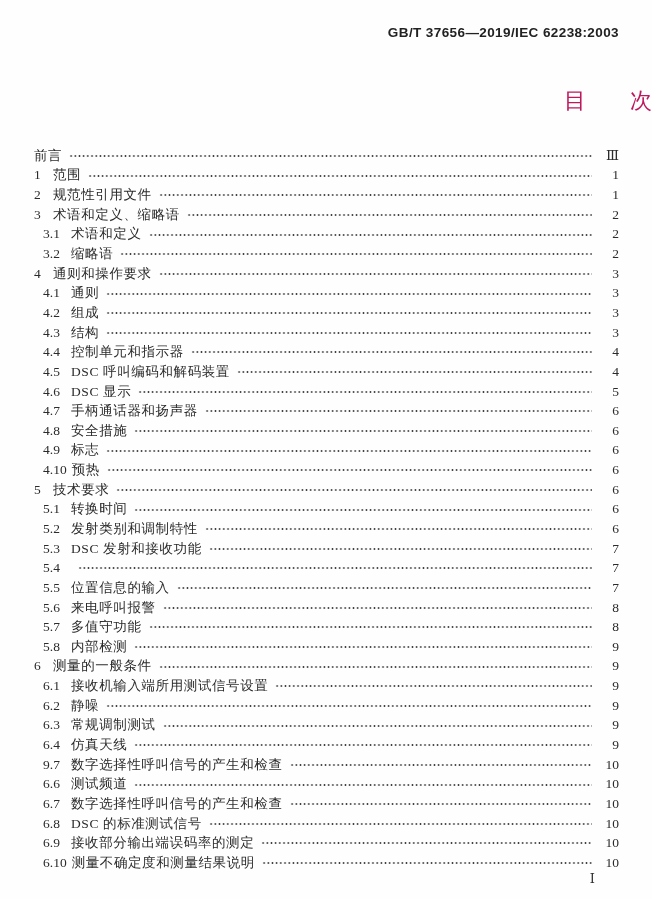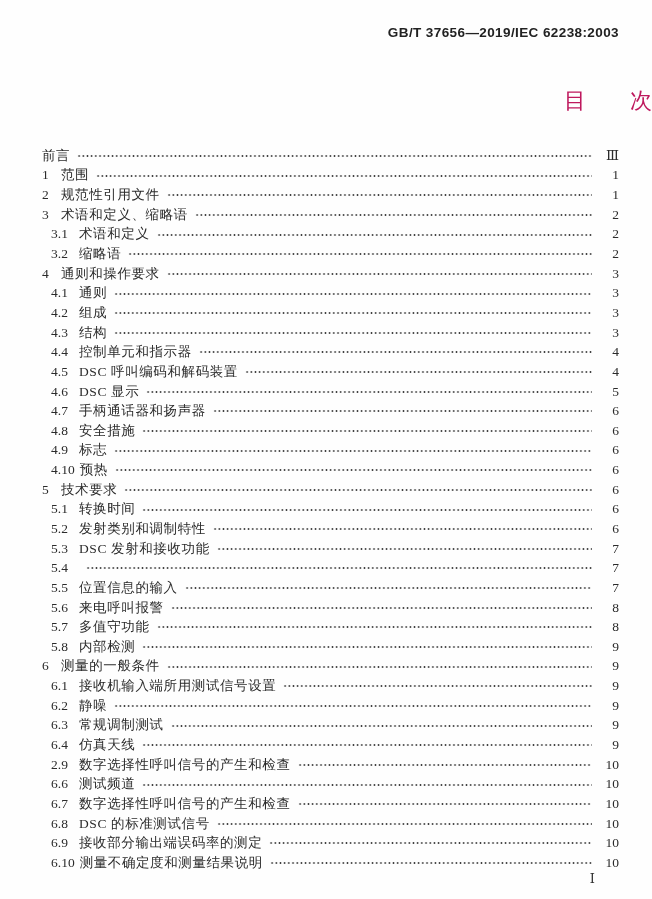--- a/index.html
+++ b/index.html
@@ -29,21 +29,21 @@
     right: 0;
     text-align: right;
     font-size: 22px;
     font-weight: normal;
     font-family: "Liberation Sans", "DejaVu Sans", sans-serif;
     color: #be185d;
   }
   .toc {
     position: absolute;
     top: 146px;
-    left: 42px;
+    left: 34px;
     right: 33px;
   }
   .toc-row {
     display: flex;
     align-items: center;
     height: 19.65px;
     font-size: 13.5px;
     white-space: nowrap;
   }
   .toc-row .num {
@@ -301,21 +301,21 @@
     </div>
 
     <div class="toc-row level-2">
       <span class="num">6.4</span>
       <span class="label">仿真天线</span>
       <span class="dots"></span>
       <span class="pg">9</span>
     </div>
 
     <div class="toc-row level-2">
-      <span class="num">2.9</span>
+      <span class="num">9.7</span>
       <span class="label">数字选择性呼叫信号的产生和检查</span>
       <span class="dots"></span>
       <span class="pg">10</span>
     </div>
 
     <div class="toc-row level-2">
       <span class="num">6.6</span>
       <span class="label">测试频道</span>
       <span class="dots"></span>
       <span class="pg">10</span>

